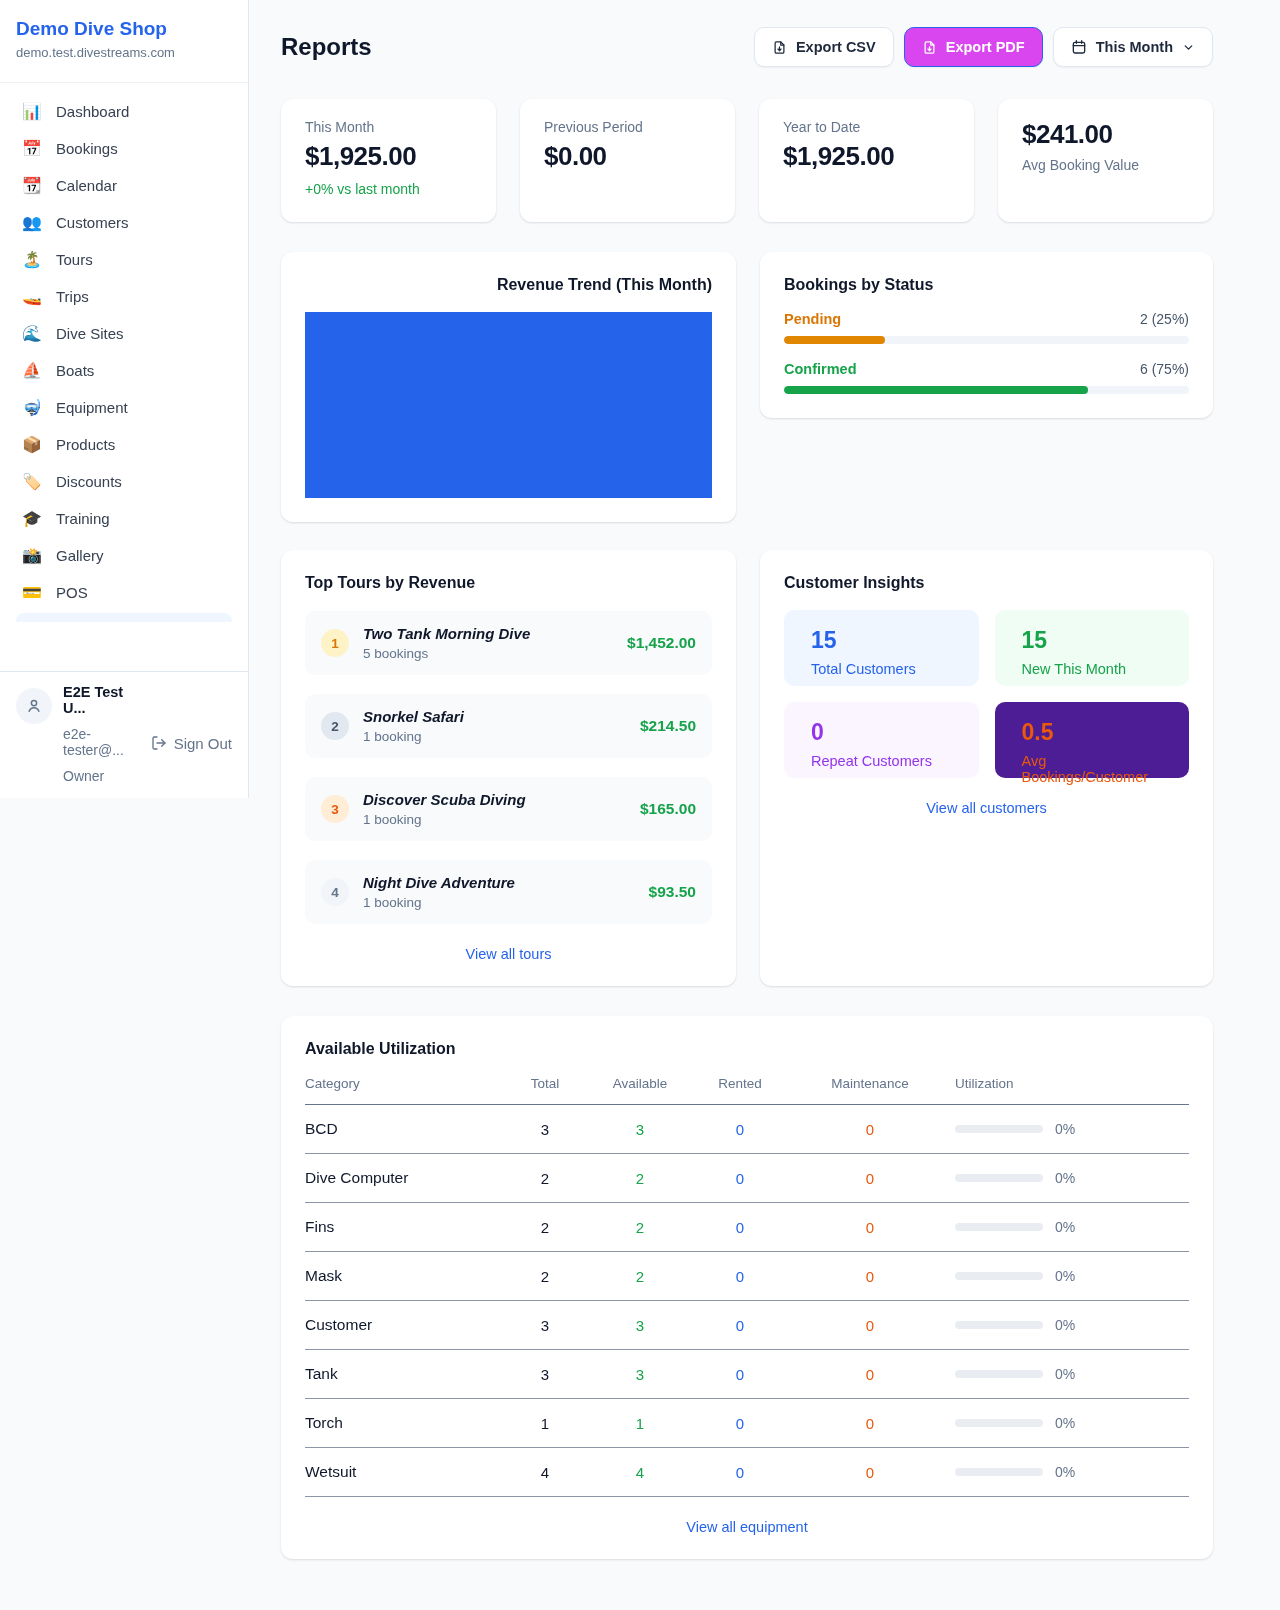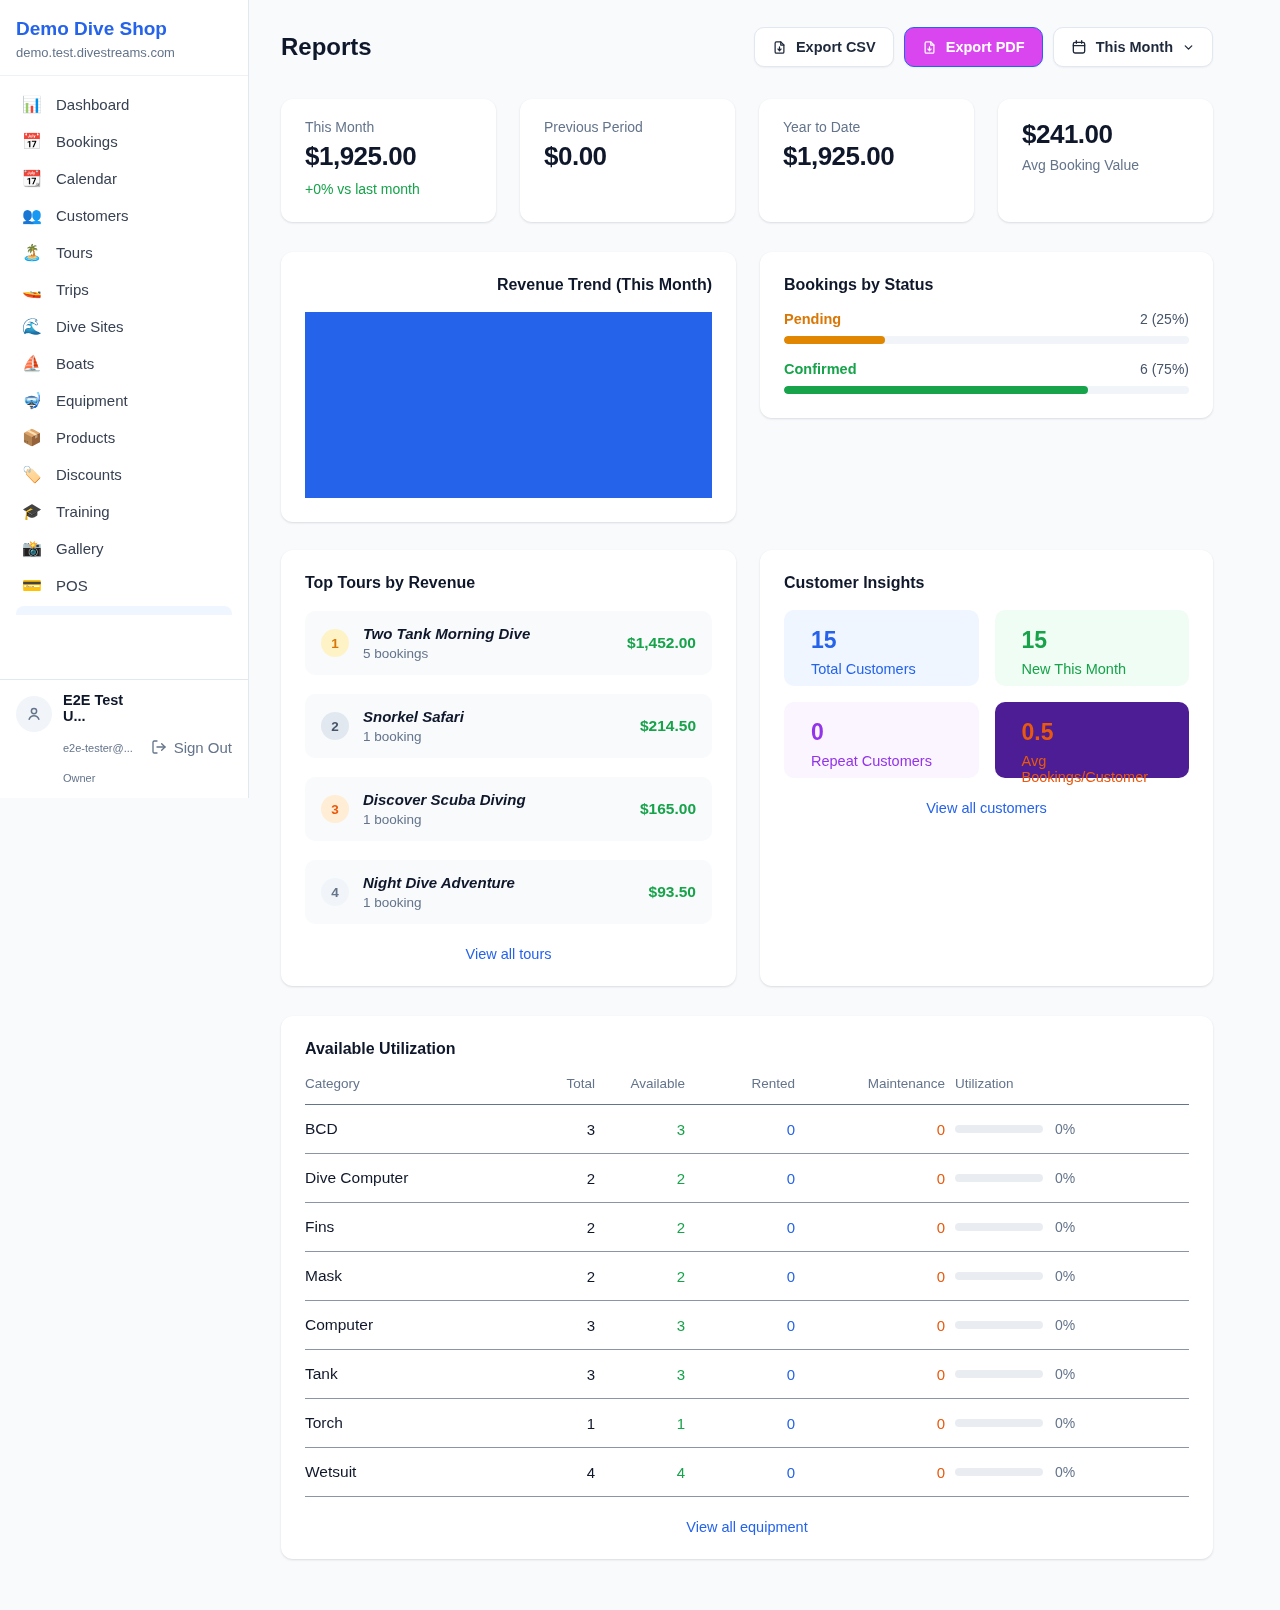--- a/index.html
+++ b/index.html
@@ -7,21 +7,21 @@
   body {
     height:1610px; position:relative; overflow:hidden;
     background:#f8fafc; color:#0f172a;
     font-family:"Liberation Sans", sans-serif;
   }
   
   .sidebar {
     position:absolute; left:0; top:0; width:249px; height:798px;
     background:#ffffff; border-right:1px solid #e2e8f0;
   }
-  .brand { padding:18px 16px 15px; border-bottom:1px solid #eef1f5; }
+  .brand { padding:18px 16px 22px; border-bottom:1px solid #eef1f5; }
   .brand-name { color:#2563eb; font-size:19px; font-weight:bold; }
   .brand-domain { color:#64748b; font-size:13px; margin-top:5px; }
   .nav { padding:10px 8px 0; }
   .nav-item {
     display:flex; align-items:center; gap:14px;
     padding:10px 14px; border-radius:8px;
     font-size:15px; color:#374151; cursor:pointer;
   }
   .nav-icon { width:20px; text-align:center; font-size:16px; line-height:1; }
   .nav-active-partial { height:9px; margin:2px 8px 0; background:#eff6ff; border-radius:8px 8px 0 0; }
@@ -29,21 +29,21 @@
     position:absolute; bottom:0; left:0; width:100%;
     background:#fff; border-top:1px solid #e2e8f0;
     padding:12px 16px 14px; display:flex; gap:11px;
   }
   .avatar {
     width:36px; height:36px; border-radius:50%; background:#f1f5f9;
     display:flex; align-items:center; justify-content:center; color:#64748b; flex:none; margin-top:4px;
   }
   .user-info { flex:1; min-width:0; }
   .user-name { font-size:14.5px; font-weight:bold; color:#0f172a; }
-  .user-email, .user-role { font-size:11px; color:#64748b; margin-top:18px; }
+  .user-email, .user-role { font-size:14px; color:#64748b; margin-top:10px; }
   .signout { display:flex; align-items:center; gap:7px; color:#64748b; font-size:15px; cursor:pointer; margin-top:18px; flex:none; }
   
   .main { position:absolute; left:281px; top:0; width:932px; }
   .page-header { display:flex; align-items:center; justify-content:space-between; padding:27px 0 0;gap:12px; }
   .page-title { font-size:24px; font-weight:bold; color:#0f172a; }
   .actions { display:flex; gap:10px; }
   .btn {
     display:inline-flex; align-items:center; gap:9px; height:40px; padding:0 17px;
     background:#fff; border:1px solid #e2e8f0; border-radius:10px;
     font-size:14.5px; font-weight:bold; color:#1e293b; cursor:pointer;
@@ -98,21 +98,21 @@
   .tile-green  { background:#f0fdf4; } .tile-green .tile-value, .tile-green .tile-label { color:#16a34a; }
   .tile-purple { background:#faf5ff; } .tile-purple .tile-value, .tile-purple .tile-label { color:#9333ea; }
   .tile-orange { background:#4c1d95; } .tile-orange .tile-value, .tile-orange .tile-label { color:#ea580c; }
   
   .equip-card { margin-top:30px; padding:24px; margin-bottom:40px; }
   .t-grid { display:grid; grid-template-columns:190px 100px 90px 110px 150px 1fr; align-items:center; }
   .t-head { margin-top:18px; padding-bottom:13px; font-size:13.5px; color:#64748b; border-bottom:1px solid #64748b; }
   .t-row { padding:15px 0; border-bottom:1px solid #8b95a5; font-size:15px; }
   .t-row:last-of-type { border-bottom:none; }
   .t-cat { color:#0f172a; font-size:15.5px; }
-  .t-num { text-align:right; }
+  .t-num { text-align:center; }
   .c-total { color:#0f172a; } .c-avail { color:#16a34a; } .c-rent { color:#2563eb; } .c-maint { color:#ea580c; }
   .util-cell { display:flex; align-items:center; gap:12px; padding-left:10px; }
   .util-bar { width:88px; height:8px; background:#e9edf2; border-radius:4px; overflow:hidden; }
   .util-fill { height:100%; background:#2563eb; }
   .util-pct { font-size:14px; color:#64748b; }
   .icon-svg { display:block; }
 </style>
 </head>
 <body>
 
@@ -396,21 +396,21 @@
       <span class="t-num c-rent">0</span>
       <span class="t-num c-maint">0</span>
       <span class="util-cell">
           <span class="util-bar">
             <span class="util-fill" style="display: block; width: 0%;"></span>
           </span>
           <span class="util-pct">0%</span>
         </span>
     </div>
     <div class="t-grid t-row">
-      <span class="t-cat">Computer</span>
+      <span class="t-cat">Customer</span>
       <span class="t-num c-total">3</span>
       <span class="t-num c-avail">3</span>
       <span class="t-num c-rent">0</span>
       <span class="t-num c-maint">0</span>
       <span class="util-cell">
           <span class="util-bar">
             <span class="util-fill" style="display: block; width: 0%;"></span>
           </span>
           <span class="util-pct">0%</span>
         </span>

